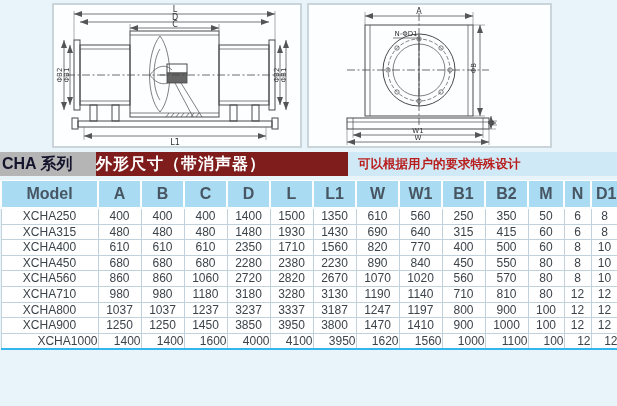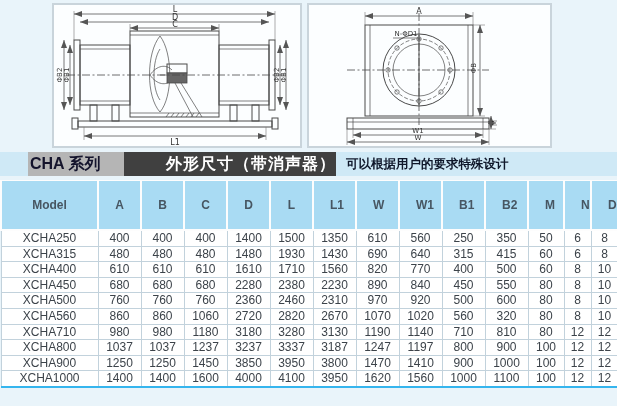--- a/index.html
+++ b/index.html
@@ -26,49 +26,49 @@
   .ext{stroke:#777;stroke-width:.6;fill:none;}
   .dim{font:8px "DejaVu Sans",sans-serif;fill:#333;text-anchor:middle;}
   .dimS{font:7px "DejaVu Sans",sans-serif;fill:#333;text-anchor:middle;}
   .solid{fill:#666;stroke:#4a4a4a;stroke-width:.8;}
   
   .titlebar{
     display:flex;align-items:stretch;height:24px;margin-top:3px;background:#cfe9f6;
   }
   .series-box{
     width:96px;background:#b5b5b5;color:#14142c;
-    font-weight:bold;font-size:16px;line-height:24px;padding-left:2px;box-sizing:border-box;margin-left:28px;
+    font-weight:bold;font-size:16px;line-height:24px;padding-left:2px;box-sizing:border-box;
   }
   .title-box{
-    width:212px;background:#404040;color:#ffffff;text-align:right;
+    width:252px;background:#7f1d1d;color:#ffffff;text-align:left;
     font-weight:bold;font-size:16px;line-height:24px;letter-spacing:1px;
   }
   .note{
-    color:#0f172a;font-weight:bold;font-size:12.5px;line-height:24px;margin-left:10px;
+    color:#b91c1c;font-weight:bold;font-size:12.5px;line-height:24px;margin-left:10px;
   }
   
   table.dims{
     border-collapse:collapse;table-layout:fixed;width:617px;margin-top:4px;
     font-size:12px;color:#3c434a;
   }
   table.dims col.c-model{width:97px;}
   table.dims col.c-num{width:43px;}
   table.dims col.c-m{width:36px;}
   table.dims col.c-n{width:27px;}
   table.dims col.c-d1{width:27px;}
   table.dims th{
-    background:#a9dbf3;color:#475662;font-weight:bold;font-size:12px;
-    height:16px;padding:16px;border-left:2px solid #fdfdfd;border-right:2px solid #fdfdfd;
+    background:#a9dbf3;color:#475662;font-weight:bold;font-size:16px;
+    height:16px;padding:4px;border-left:2px solid #fdfdfd;border-right:2px solid #fdfdfd;
     border-top:1px solid #fdfdfd;border-bottom:2px solid #fdfdfd;
   }
   table.dims td{
     background:#ffffff;text-align:center;padding:0;height:14.6px;line-height:14.6px;
     border:1px solid #c2d2dc;white-space:nowrap;overflow:hidden;
   }
-  table.dims tr:last-child td{border-bottom:2px solid #35b5ee;}
+  table.dims tr:last-child td{border-bottom:2px solid #35b5ee;text-align:right;}
 </style>
 </head>
 <body>
 
 <div class="drawings">
 
   <div class="draw-box left">
     <svg width="246" height="141" viewBox="0 0 246 141">
       <defs>
         <marker id="aE" markerWidth="9" markerHeight="7" refX="8" refY="3" orient="auto" markerUnits="userSpaceOnUse">
@@ -298,21 +298,21 @@
         <td>415</td>
         <td>60</td>
         <td>6</td>
         <td>8</td>
       </tr>
       <tr>
         <td>XCHA400</td>
         <td>610</td>
         <td>610</td>
         <td>610</td>
-        <td>1610</td>
+        <td>2350</td>
         <td>1710</td>
         <td>1560</td>
         <td>820</td>
         <td>770</td>
         <td>400</td>
         <td>500</td>
         <td>60</td>
         <td>8</td>
         <td>10</td>
       </tr>
@@ -326,47 +326,31 @@
         <td>2230</td>
         <td>890</td>
         <td>840</td>
         <td>450</td>
         <td>550</td>
         <td>80</td>
         <td>8</td>
         <td>10</td>
       </tr>
       <tr>
-        <td>XCHA500</td>
-        <td>760</td>
-        <td>760</td>
-        <td>760</td>
-        <td>2360</td>
-        <td>2460</td>
-        <td>2310</td>
-        <td>970</td>
-        <td>920</td>
-        <td>500</td>
-        <td>600</td>
-        <td>80</td>
-        <td>8</td>
-        <td>10</td>
-      </tr>
-      <tr>
         <td>XCHA560</td>
         <td>860</td>
         <td>860</td>
         <td>1060</td>
         <td>2720</td>
         <td>2820</td>
         <td>2670</td>
         <td>1070</td>
         <td>1020</td>
         <td>560</td>
-        <td>320</td>
+        <td>570</td>
         <td>80</td>
         <td>8</td>
         <td>10</td>
       </tr>
       <tr>
         <td>XCHA710</td>
         <td>980</td>
         <td>980</td>
         <td>1180</td>
         <td>3180</td>

